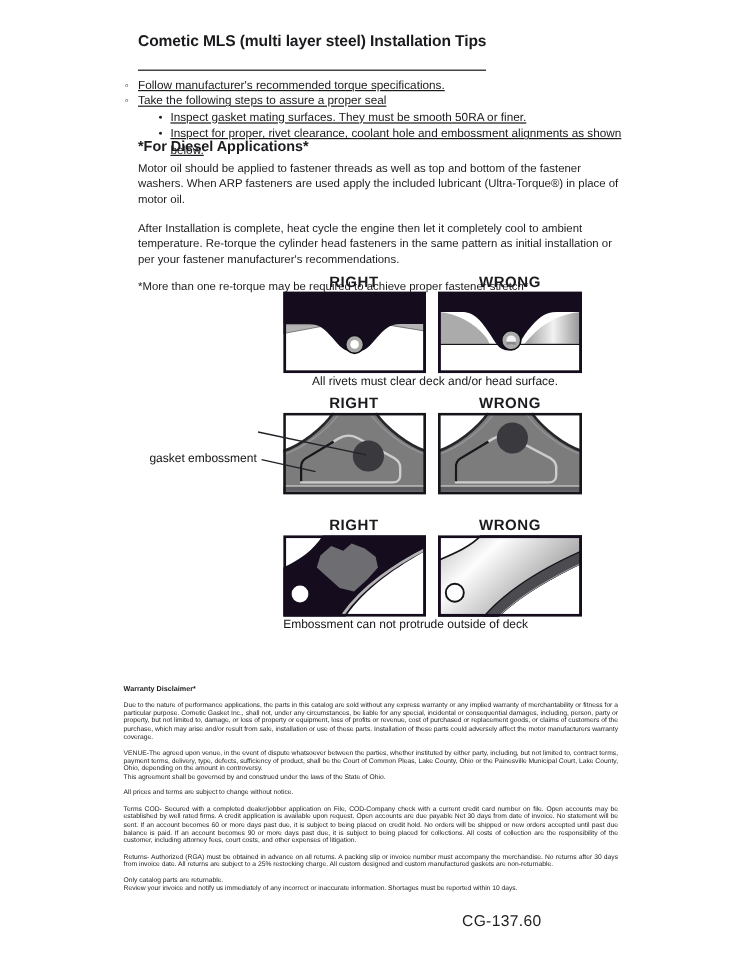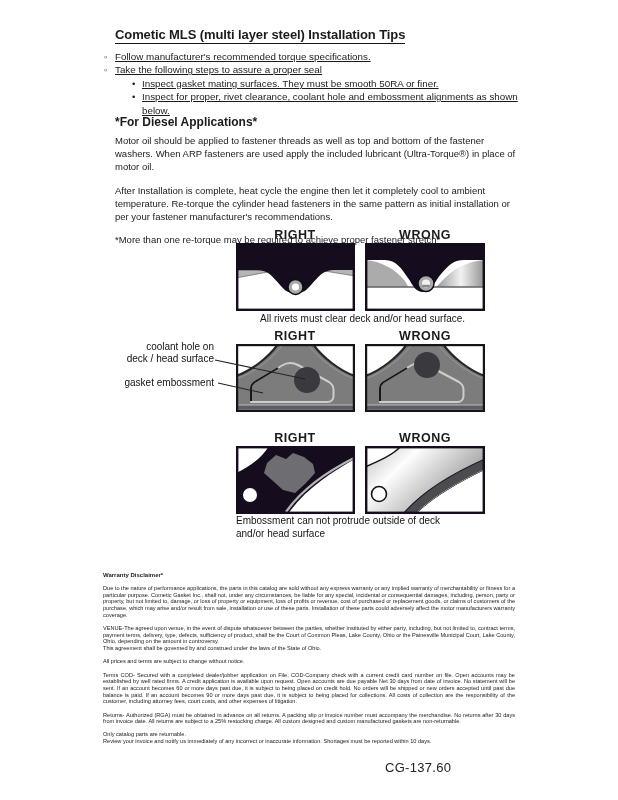--- a/index.html
+++ b/index.html
@@ -9,21 +9,21 @@
   }
   html,body{margin:0;padding:0;background:#ffffff;}
   .page{
     position:relative;width:618px;height:800px;background:#ffffff;overflow:hidden;
     font-family:"Liberation Sans",sans-serif;color:var(--ink);
   }
   
   .sec-tips{position:absolute;left:103px;top:25px;width:430px;}
   .title{
     display:inline-block;margin:0 0 6px 12px;font-size:13px;font-weight:bold;
-    letter-spacing:-.1px;border-bottom:1.6px solid #15151a;padding-bottom:1px;
+    letter-spacing:-.1px;border-bottom:1.6px solid #15151a;padding-bottom:17px;
   }
   .blist{margin:0;text-decoration:underline;}
   .li{position:relative;font-size:9.8px;line-height:13.4px;padding-left:12px;}
   .li.l1::before{content:"◦";position:absolute;left:1px;top:0;font-size:9.5px;}
   .li.l2{margin-left:27px;}
   .li.l2::before{content:"•";position:absolute;left:2px;top:0;font-size:9.5px;}
   
   .sec-diesel{position:absolute;left:115px;top:115px;width:408px;}
   .h2{margin:0 0 5px 0;font-size:12px;font-weight:bold;}
   .sec-diesel p{margin:0 0 10px 0;font-size:9.5px;line-height:13.2px;}
@@ -94,24 +94,20 @@
     <circle cx="61" cy="40.5" r="4" fill="#f2f2f2"></circle>
     <path d="M57.2,43 h7.6" stroke="#8a8a8a" stroke-width="2.4"></path>
     <rect x="1.2" y="1.2" width="117.6" height="65.6" fill="none" stroke="var(--diagram-ink)" stroke-width="2.4"></rect>
   </svg>
 
   <div class="caption" style="left:236px;top:313px;margin-left:24px;">All rivets must clear deck and/or head surface.</div>
 
   <div class="diag-label" style="left:235px;top:329px;">RIGHT</div>
   <div class="diag-label" style="left:365px;top:329px;">WRONG</div>
 
-  <div class="ann" style="left:104px;top:341px;">
-    <div>coolant hole on</div>
-    <div>deck / head surface</div>
-  </div>
   <div class="ann" style="left:104px;top:377px;">gasket embossment</div>
 
   <svg class="panel" style="left:236px;top:344px;" width="119" height="68" viewBox="0 0 119 68">
     <rect x="0" y="0" width="119" height="68" fill="var(--gasket-gray)"></rect>
     <path d="M0,0 H42 C33,13 15,27 0,32 Z" fill="#ffffff"></path>
     <path d="M42,0 C33,13 15,27 0,32" stroke="#26262b" stroke-width="2.2" fill="none"></path>
     <path d="M46.5,1 C37,14 18,29 0,35" stroke="#98989c" stroke-width="1" fill="none"></path>
     <path d="M119,0 H77 C86,13 104,27 119,32 Z" fill="#ffffff"></path>
     <path d="M77,0 C86,13 104,27 119,32" stroke="#26262b" stroke-width="2.2" fill="none"></path>
     <path d="M72.5,1 C82,14 101,29 119,35" stroke="#98989c" stroke-width="1" fill="none"></path>
@@ -170,21 +166,20 @@
     <rect x="0" y="0" width="120" height="68" fill="#ffffff"></rect>
     <path d="M0,21 C14,15 28,9 36,0 H120 V23 C95,35 68,50 50,68 H0 Z" fill="url(#gw3)" stroke="#141419" stroke-width="1.4"></path>
     <path d="M38,68 C56,47 86,28 120,13 V23 C95,35 68,50 50,68 Z" fill="#4c4c50" stroke="#141419" stroke-width="1.1"></path>
     <path d="M50,68 C68,50 95,35 120,23" stroke="#9a9a9e" stroke-width="1" fill="none"></path>
     <circle cx="14" cy="48" r="7.5" fill="#ffffff" stroke="#141419" stroke-width="1.6"></circle>
     <rect x="1.2" y="1.2" width="117.6" height="65.6" fill="none" stroke="var(--diagram-ink)" stroke-width="2.4"></rect>
   </svg>
 
   <div class="caption" style="left:236px;top:515px;">
     <div>Embossment can not protrude outside of deck</div>
-    <div>and/or head surface</div>
   </div>
 
   <div class="sec-legal">
     <h3 class="legal-h">Warranty Disclaimer*</h3>
     <p>Due to the nature of performance applications, the parts in this catalog are sold without any express warranty or any implied warranty of merchantability or fitness for a particular purpose.  Cometic Gasket Inc., shall not, under any circumstances, be liable for any special, incidental or consequential damages, including, person, party or property, but not limited to, damage, or loss of property or equipment, loss of profits or revenue, cost of purchased or replacement goods, or claims of customers of the purchase, which may arise and/or result from sale, installation or use of these parts.  Installation of these parts could adversely affect the motor manufacturers warranty coverage.</p>
     <p class="tight">VENUE-The agreed upon venue, in the event of dispute whatsoever between the parties, whether instituted by either party, including, but not limited to, contract terms, payment terms, delivery, type, defects, sufficiency of product, shall be the Court of Common Pleas, Lake County, Ohio or the Painesville Municipal Court, Lake County, Ohio, depending on the amount in controversy.</p>
     <p>This agreement shall be governed by and construed under the laws of the State of Ohio.</p>
     <p>All prices and terms are subject to change without notice.</p>
     <p>Terms COD- Secured with a completed dealer/jobber application on File, COD-Company check with a current credit card number on file.  Open accounts may be established by well rated firms.  A credit application is available upon request.  Open accounts are due payable Net 30 days from date of invoice.  No statement will be sent.  If an account becomes 60 or more days past due, it is subject to being placed on credit hold.  No orders will be shipped or new orders accepted until past due balance is paid.  If an account becomes 90 or more days past due, it is subject to being placed for collections.  All costs of collection are the responsibility of the customer, including attorney fees, court costs, and other expenses of litigation.</p>
     <p>Returns- Authorized (RGA) must be obtained in advance on all returns.  A packing slip or invoice number must accompany the merchandise.  No returns after 30 days from invoice date.  All returns are subject to a 25% restocking charge.  All custom designed and custom manufactured gaskets are non-returnable.</p>

